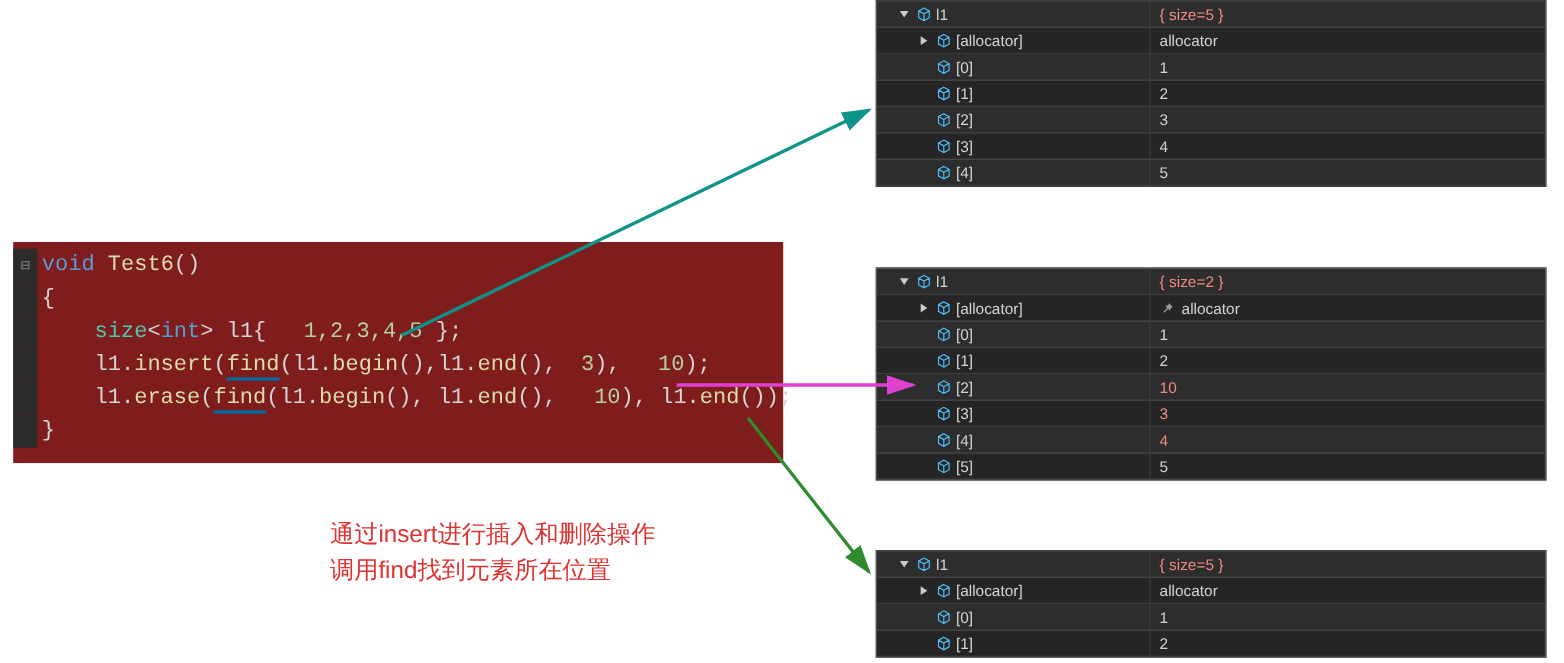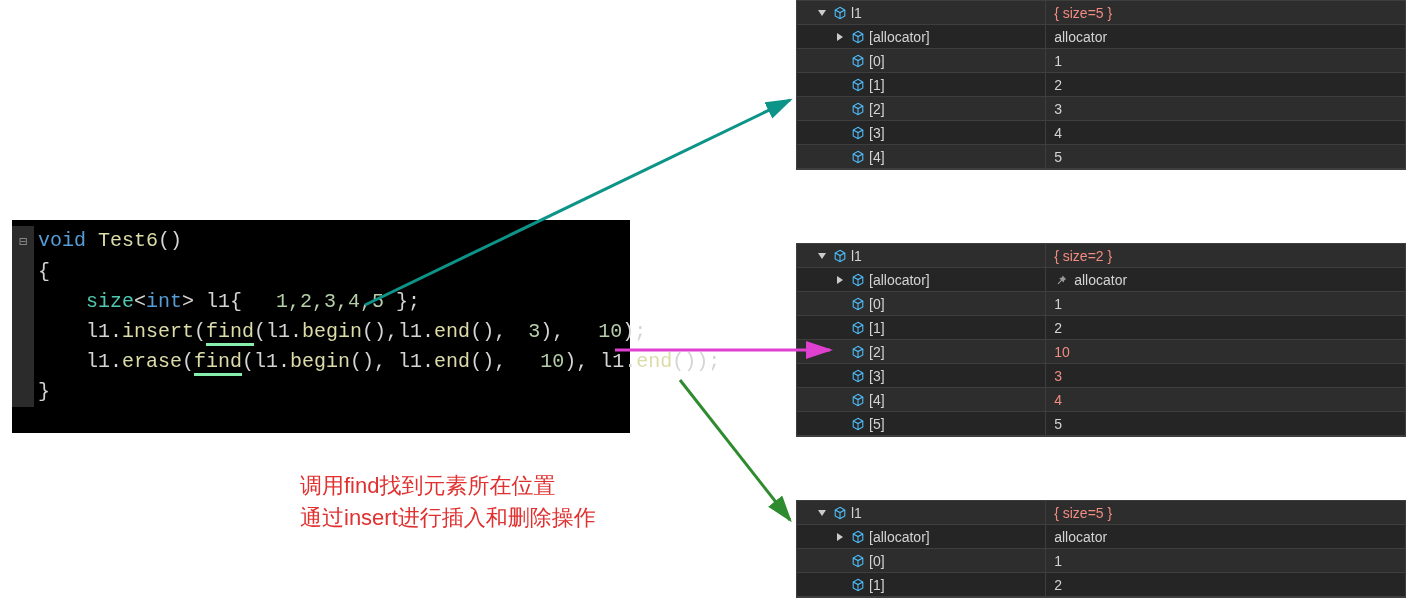--- a/index.html
+++ b/index.html
@@ -9,24 +9,24 @@
     width: 1422px;
     height: 603px;
     position: relative;
   }
 
   
   .code-panel {
     position: absolute;
     left: 12px;
     top: 220px;
-    width: 618px;
-    background: #000000;
+    width: 700px;
+    background: #7f1d1d;
     color: #d4d4d4;
-    padding: 6px 0 26px 0;
+    padding: 6px 0 14px 0;
     font-size: 20px;
     line-height: 30px;
   }
   .code-line { white-space: pre; padding: 0 10px 0 0; }
   .gutter {
     display: inline-block;
     width: 22px;
     color: #858585;
     text-align: center;
     vertical-align: top;
@@ -35,21 +35,21 @@
   }
   .fold { color: #858585; font-size: 14px; display: inline-block; width: 12px; }
   .kw  { color: #569cd6; }
   .type { color: #569cd6; }
   .fn   { color: #dcdcaa; }
   .cls  { color: #4ec9b0; }
   .num  { color: #b5cea8; margin-left: 22px; }
   .text { color: #d4d4d4; }
   .brace{ color: #d4d4d4; }
   .underline-err {
-    border-bottom: 3px solid #86efac;
+    border-bottom: 3px solid #0369a1;
     padding-bottom: 0px;
   }
 
   
   .annotation {
     position: absolute;
     left: 300px;
     top: 470px;
     color: #e03030;
     font-family: "Microsoft YaHei", "PingFang SC", sans-serif;
@@ -152,22 +152,22 @@
 <div class="code-panel">
   <div class="code-line"><span class="gutter"><span class="fold">⊟</span></span><span class="kw">void</span><span class="fn"> Test6</span><span class="text">()</span></div>
   <div class="code-line"><span class="gutter"> </span><span class="brace">{</span></div>
   <div class="code-line"><span class="gutter"> </span><span>    </span><span class="cls">size</span><span class="text">&lt;</span><span class="type">int</span><span class="text">&gt; l1{ </span><span class="num">1,2,3,4,5</span><span class="text"> };</span></div>
   <div class="code-line"><span class="gutter"> </span><span>    l1.</span><span class="fn">insert</span><span class="text">(</span><span class="fn underline-err">find</span><span class="text">(l1.</span><span class="fn">begin</span><span class="text">(),l1.</span><span class="fn">end</span><span class="text">(),</span><span class="num">3</span><span class="text">), </span><span class="num">10</span><span class="text">);</span></div>
   <div class="code-line"><span class="gutter"> </span><span>    l1.</span><span class="fn">erase</span><span class="text">(</span><span class="fn underline-err">find</span><span class="text">(l1.</span><span class="fn">begin</span><span class="text">(), l1.</span><span class="fn">end</span><span class="text">(), </span><span class="num">10</span><span class="text">), l1.</span><span class="fn">end</span><span class="text">());</span></div>
   <div class="code-line"><span class="gutter"> </span><span class="brace">}</span></div>
 </div>
 
 <div class="annotation">
+  <div>通过insert进行插入和删除操作</div>
   <div>调用find找到元素所在位置</div>
-  <div>通过insert进行插入和删除操作</div>
 </div>
 
 <div class="watch" style="left:796px; top:0px;">
   <div class="row">
     <div class="name-col">
       <span class="indent1"></span>
       <span class="arrow">
           <svg>
             <use href="#sym-arrow-exp"></use>
           </svg>

